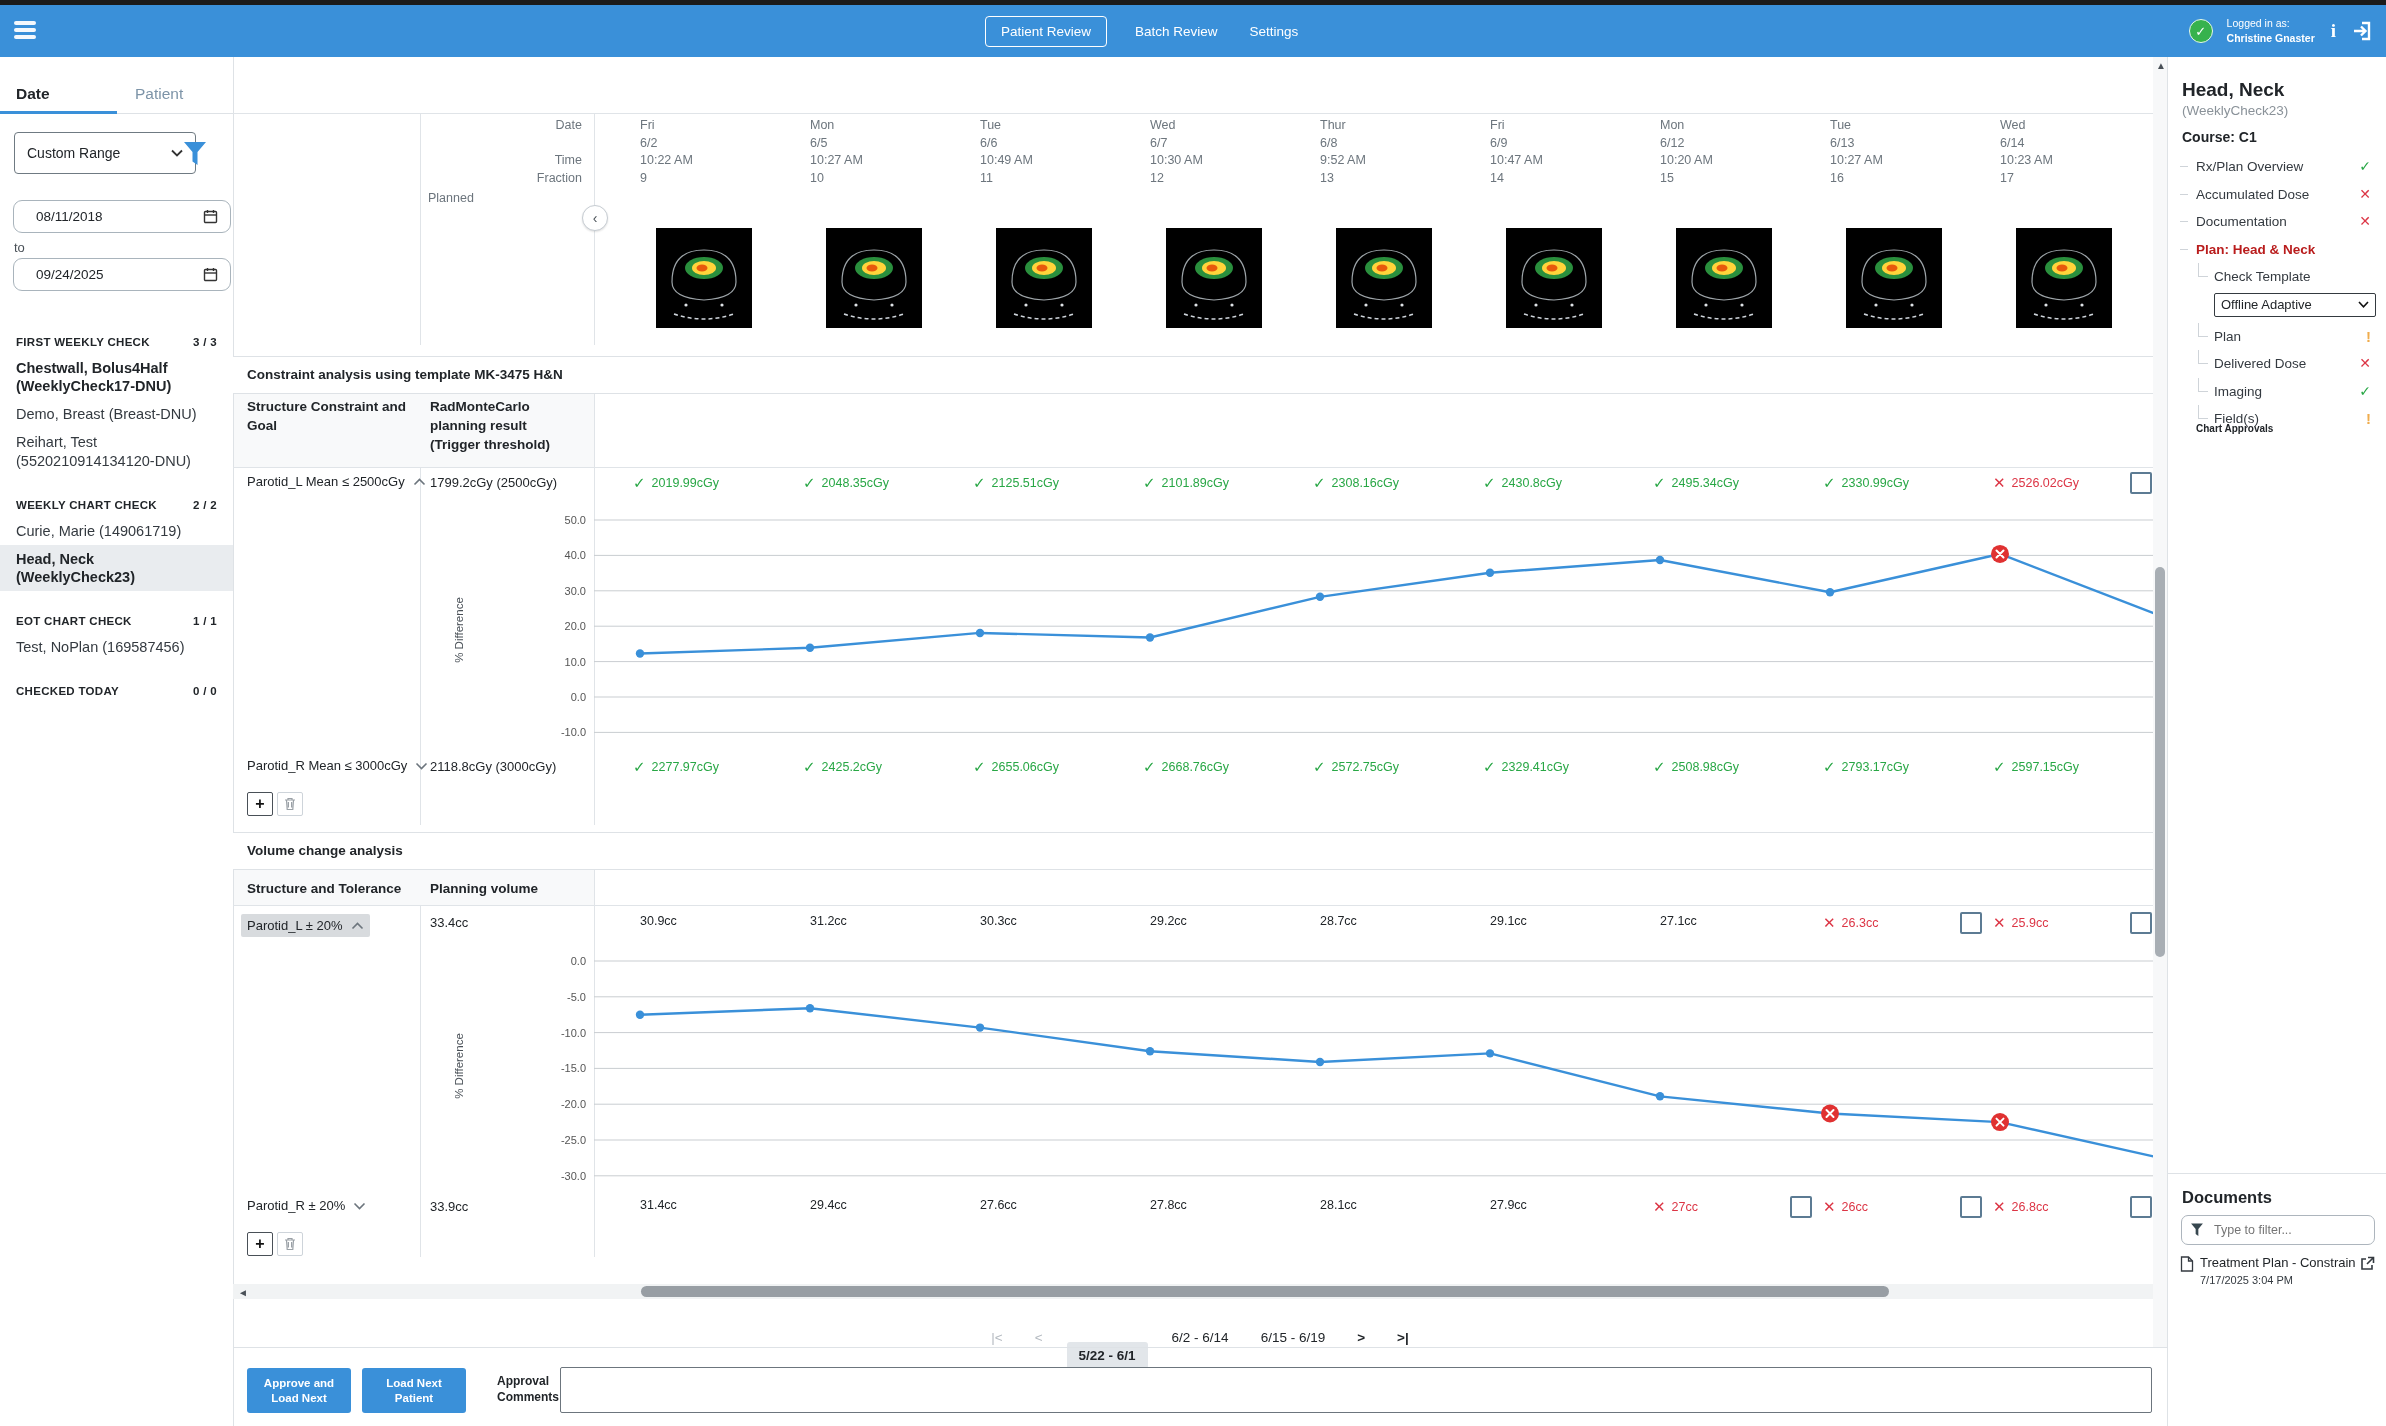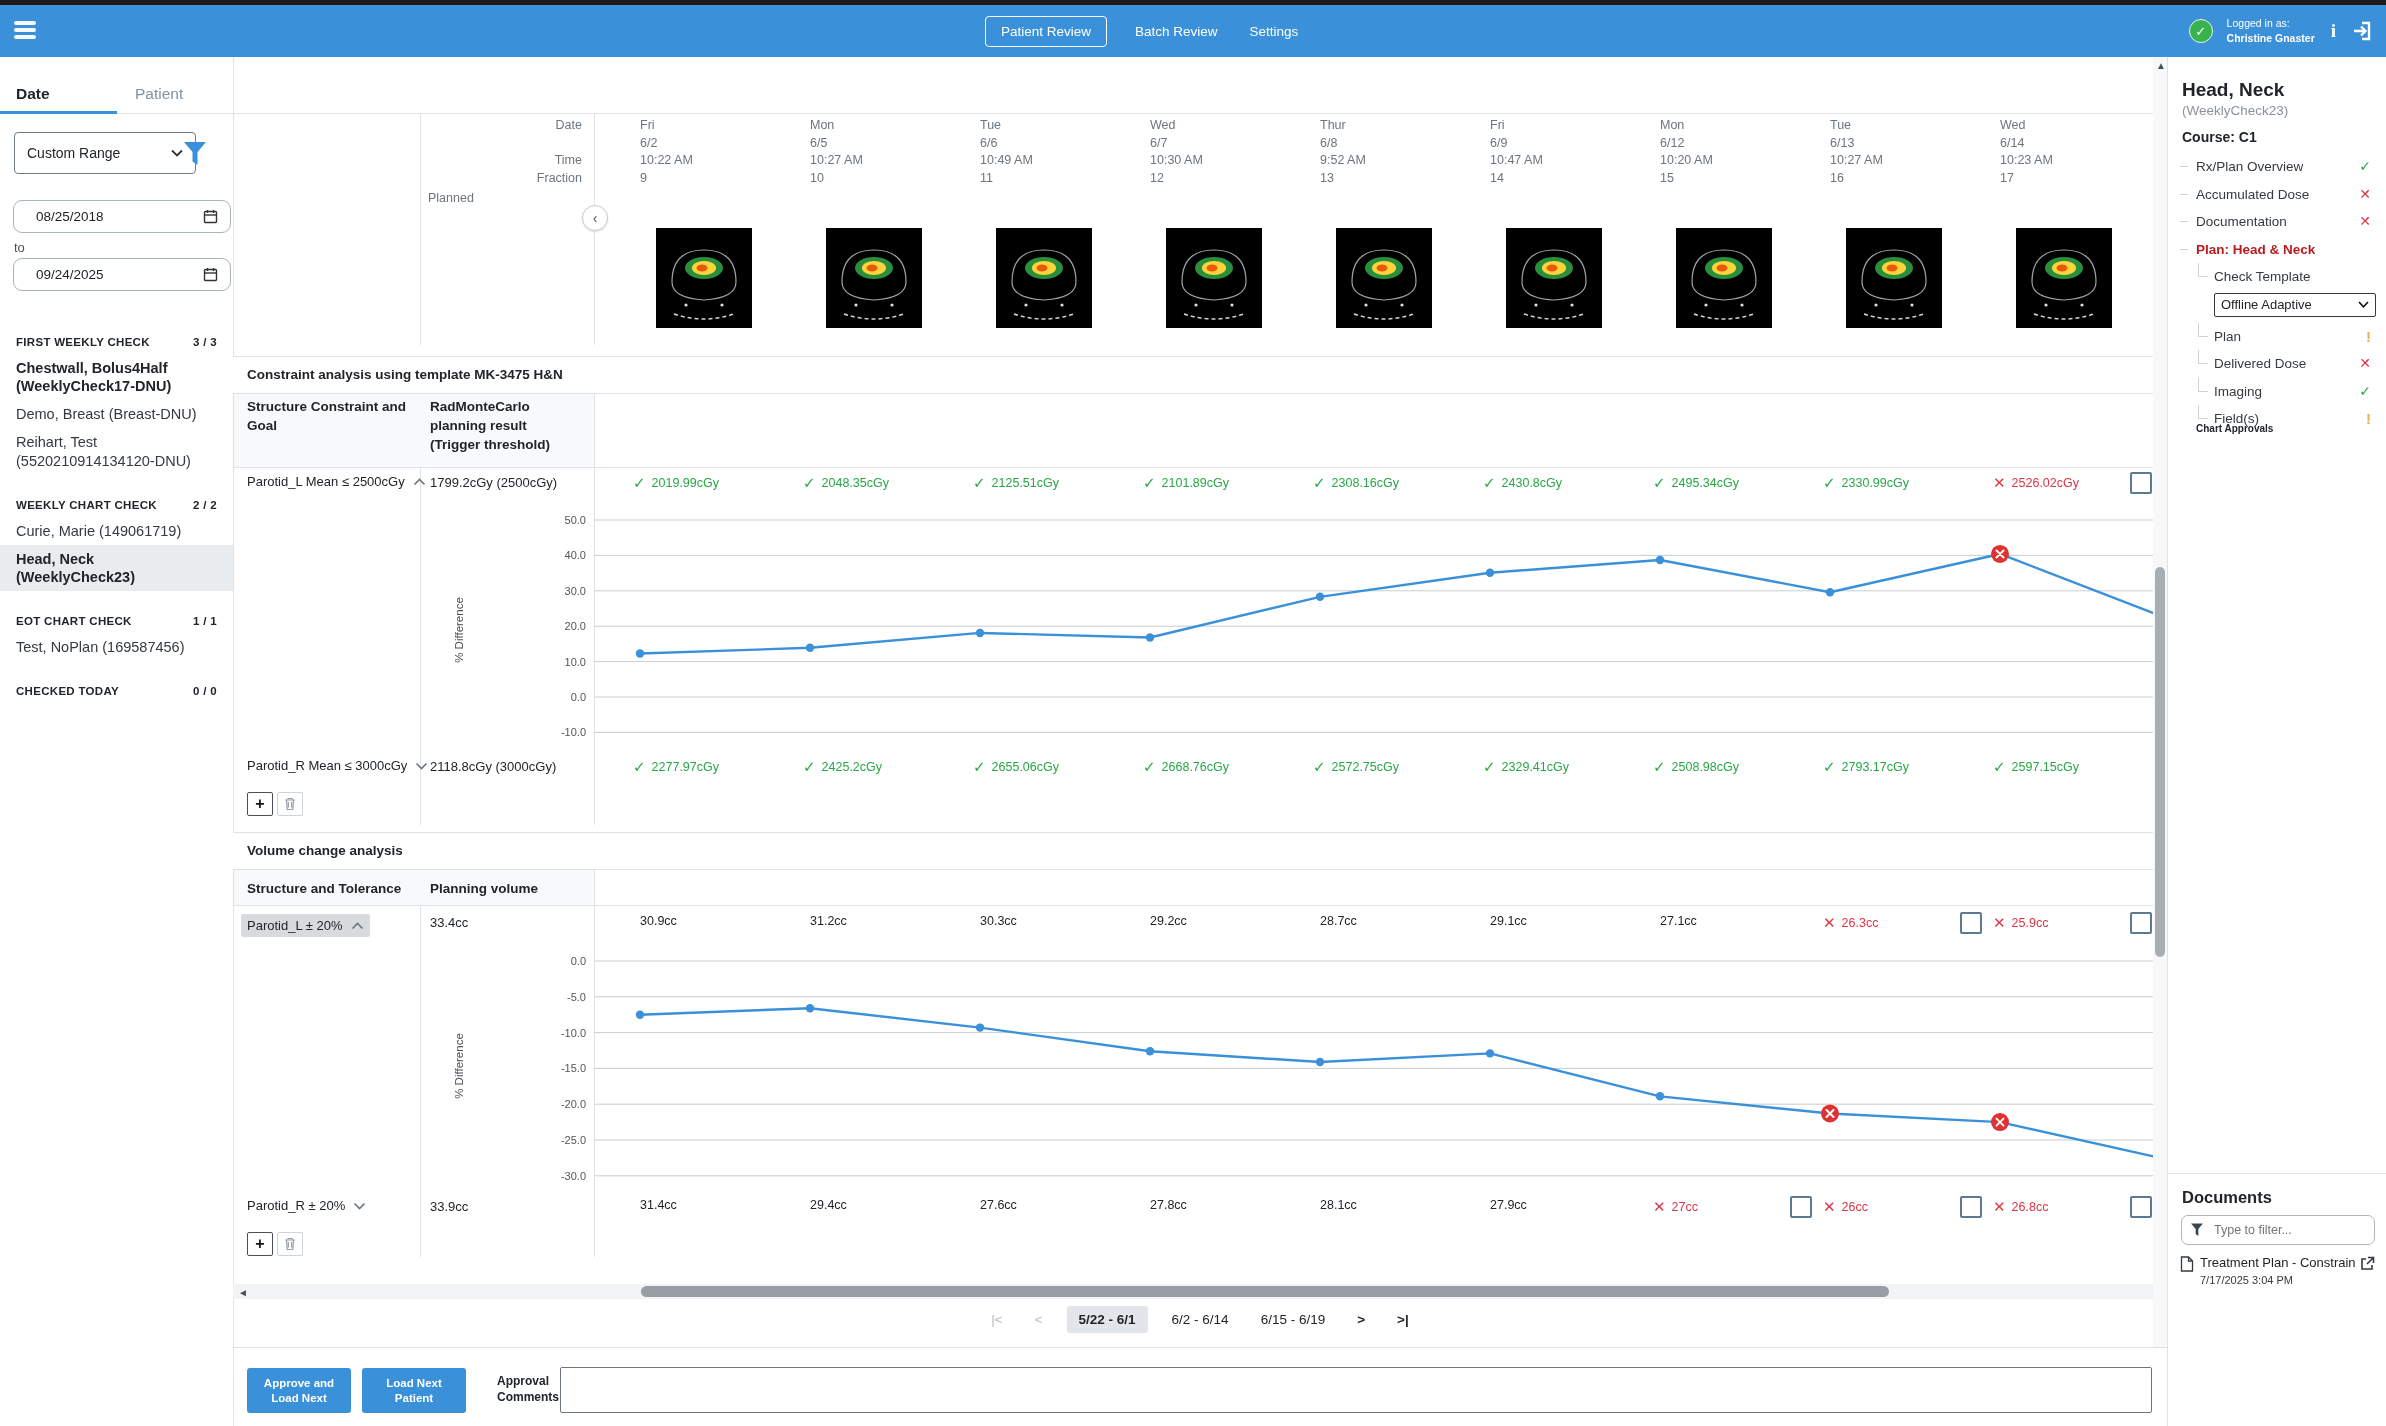--- a/index.html
+++ b/index.html
@@ -67,21 +67,21 @@
   
   .hscroll{position:absolute;left:233px;top:1284px;width:1934px;height:15px;background:#f1f3f4;}
   .hthumb{position:absolute;left:408px;top:2px;width:1248px;height:11px;background:#989ea4;border-radius:6px;cursor:pointer;}
   .scrollarrow{position:absolute;color:#495057;font-size:10px;cursor:pointer;}
   .vscroll{position:absolute;left:2153px;top:57px;width:14px;height:1290px;background:#f7f8f9;}
   .vthumb{position:absolute;left:2px;top:567px;width:10px;height:390px;background:#a8aeb4;border-radius:5px;cursor:pointer;}
   
   .pager{position:absolute;left:233px;top:1306px;width:1934px;display:flex;justify-content:center;align-items:center;gap:16px;font-size:13.5px;}
   .pg{color:#212529;cursor:pointer;padding:6px 8px;}
   .pg.muted{color:#b4bac0;}
-  .pg.active{background:#e2e6ea;border-radius:3px;font-weight:bold;padding:6px 12px;}
+  .pg.active{background:#e2e6ea;border-radius:3px;font-weight:bold;padding:6px 12px;margin-top:36px;}
   
   .footline{position:absolute;left:233px;top:1347px;width:1934px;height:1px;background:#dee2e6;}
   .bluebtn{position:absolute;top:1368px;width:104px;height:45px;background:#3a90d9;color:#fff;border:none;border-radius:3px;
            font-size:11.5px;font-weight:bold;line-height:1.3;cursor:pointer;font-family:inherit;}
   .applbl{position:absolute;left:497px;top:1374px;width:60px;font-size:12px;font-weight:bold;line-height:1.3;}
   .comments{position:absolute;left:560px;top:1367px;width:1592px;height:46px;border:1px solid #6c757d;border-radius:2px;
             font-size:14px;padding:4px 10px;box-sizing:border-box;font-family:inherit;}
   
   .rightbar{position:absolute;left:2167px;top:57px;width:219px;height:1369px;background:#fff;border-left:1px solid #dee2e6;}
   .rb-name{position:absolute;left:14px;top:22px;font-size:19px;font-weight:bold;}
@@ -151,21 +151,21 @@
       <svg width="12" height="8" viewBox="0 0 12 8">
           <path d="M1 1.5 6 6.5 11 1.5" fill="none" stroke="#333" stroke-width="1.8"></path>
         </svg>
     </div>
     <div class="funnel-blue">
       <svg width="24" height="26" viewBox="0 0 24 26">
           <path d="M1 1h22l-8.5 10v13l-5-3.6V11z" fill="#3a90d9"></path>
         </svg>
     </div>
     <div class="dateinput" style="top:143px;">
-      <span>08/25/2018</span>
+      <span>08/11/2018</span>
       <svg width="15" height="15" viewBox="0 0 15 15">
           <rect x="1.5" y="2.5" width="12" height="11" rx="1" fill="none" stroke="#333" stroke-width="1.4"></rect>
           <path d="M1.5 6h12" stroke="#333" stroke-width="1.4"></path>
           <path d="M4.5 1v3M10.5 1v3" stroke="#333" stroke-width="1.4"></path>
         </svg>
     </div>
     <div class="tolabel">to</div>
     <div class="dateinput" style="top:201px;">
       <span>09/24/2025</span>
       <svg width="15" height="15" viewBox="0 0 15 15">

